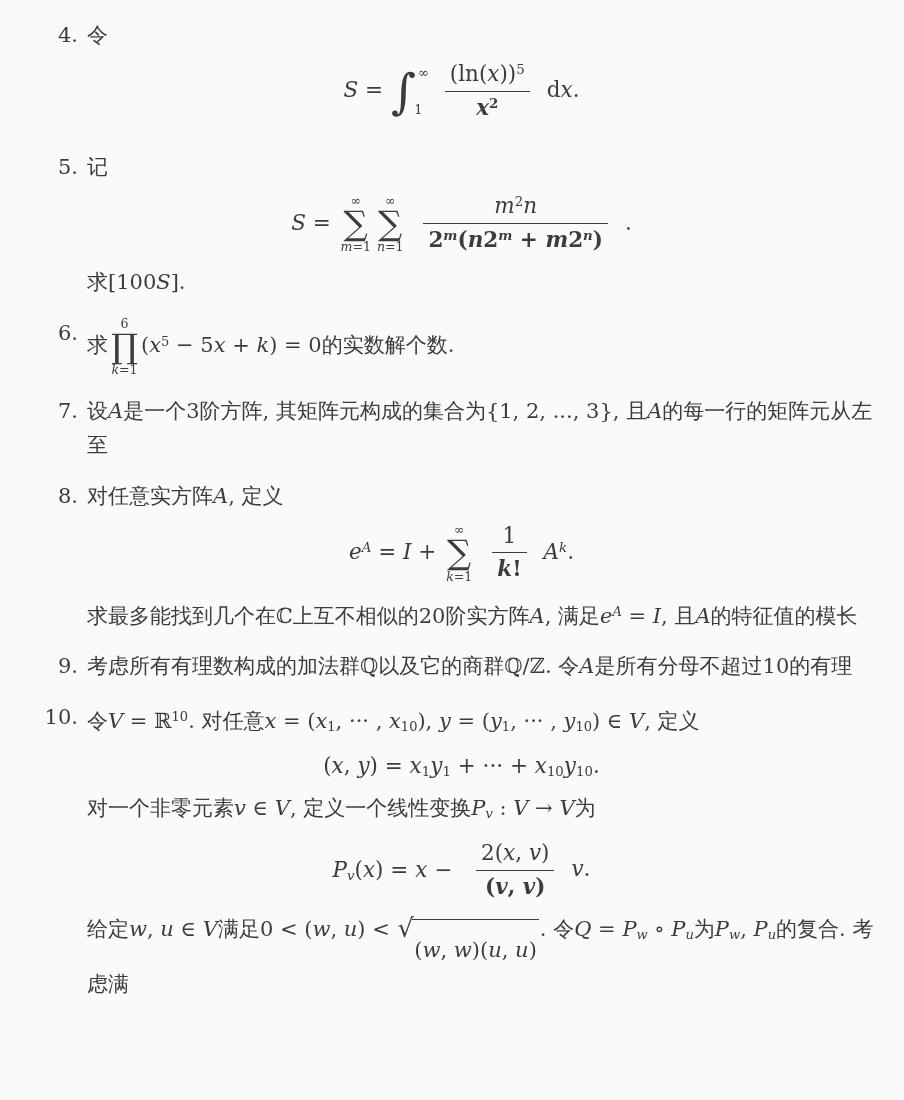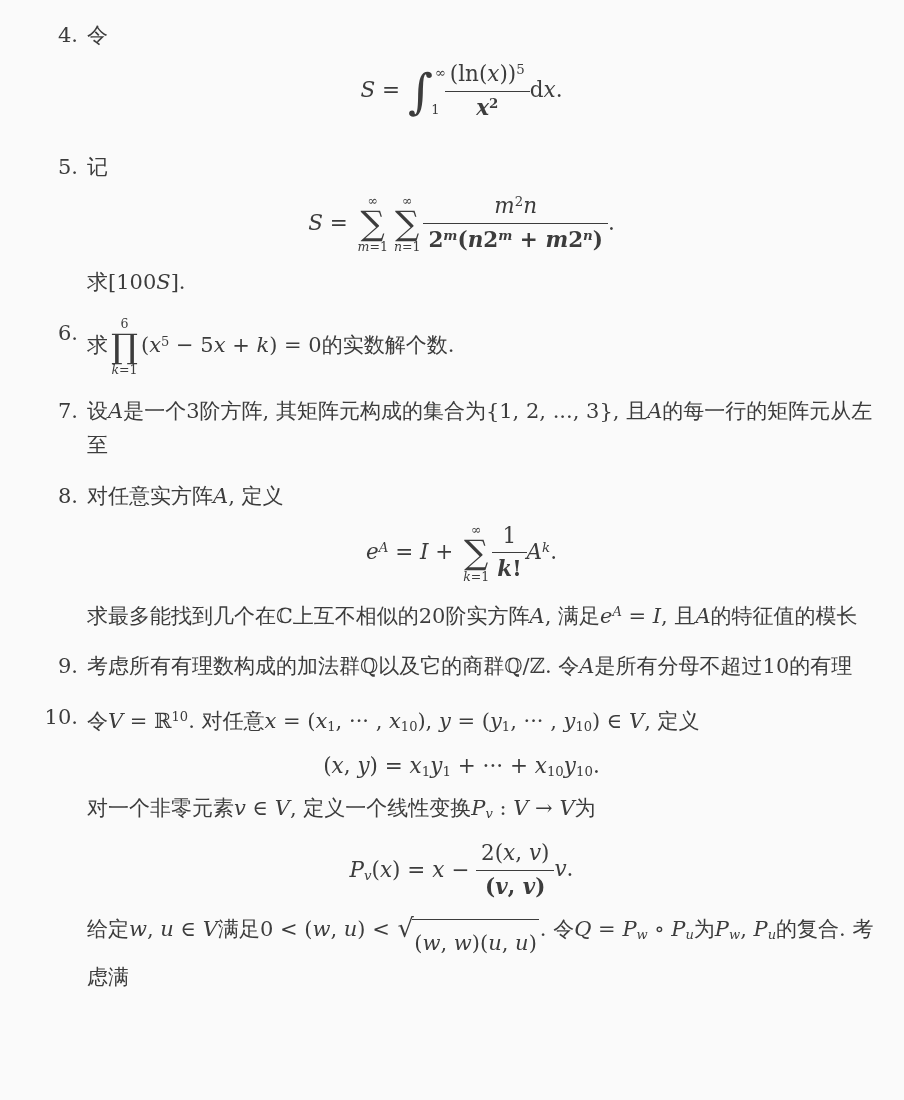--- a/index.html
+++ b/index.html
@@ -34,37 +34,37 @@
   .b{font-size:0.62em;vertical-align:-0.25em;font-style:normal;}
   .bi{font-size:0.62em;vertical-align:-0.25em;font-style:italic;}
   
   .dmath{
     text-align:center;
     font-size:21.5px;
     margin:9px 40px 11px 0;
     line-height:1.2;
   }
   
-  .frac{display:inline-block;vertical-align:middle;text-align:center;margin:0 0;line-height:1.25;}
+  .frac{display:inline-block;vertical-align:middle;text-align:center;margin:0 17px;line-height:1.25;}
   .fn{display:block;padding:0 5px 3px;border-bottom:1.4px solid #3c3c3c;}
   .fd{display:block;padding:3px 5px 0;font-weight:bold;}
   
   .bigop{display:inline-flex;flex-direction:column;align-items:center;vertical-align:middle;margin:0 3px;line-height:1;}
   .bop{font-size:34px;line-height:0.92;}
   .blim{font-size:12.5px;line-height:1.2;}
   
   .intg{display:inline-flex;align-items:center;vertical-align:middle;margin:0 1px;}
   .ig{font-size:48px;line-height:0.9;}
   .ilims{display:inline-flex;flex-direction:column;justify-content:space-between;height:50px;font-size:13px;line-height:1;}
   .itop{transform:translateX(2px);}
   .ibot{transform:translateX(-3px);}
   
   .sqrt{display:inline-flex;align-items:flex-start;vertical-align:-4px;margin:0 1px;}
   .sg{font-size:1.22em;line-height:1;margin-right:-1.5px;transform:translateY(-3px);}
-  .scand{border-top:1.5px solid #3c3c3c;padding:6px 2px 0;}
+  .scand{border-top:1.5px solid #3c3c3c;padding:13px 2px 0;}
 </style>
 </head>
 <body>
 
 <div class="page">
 
   <div class="problem">
     <div class="num">4.</div>
     <div class="pbody">
       <div class="line"><span class="r">令</span></div>

